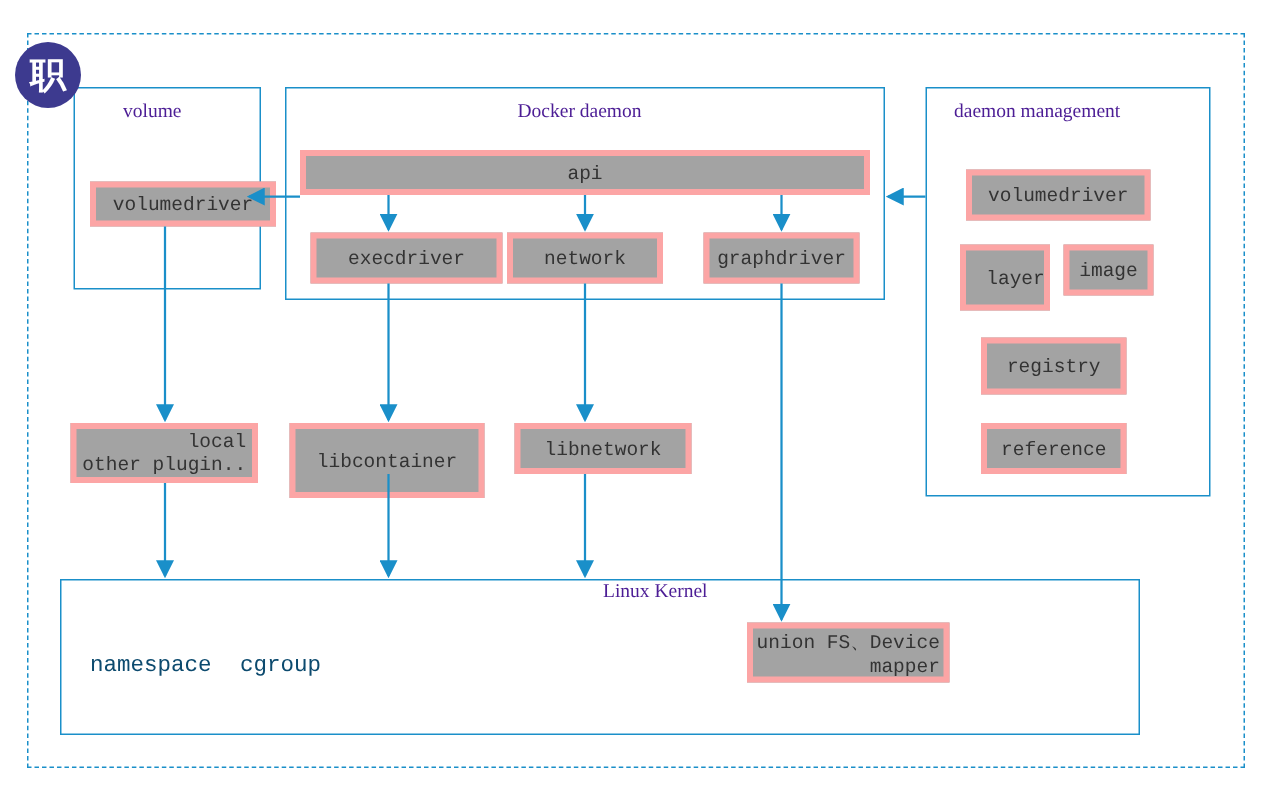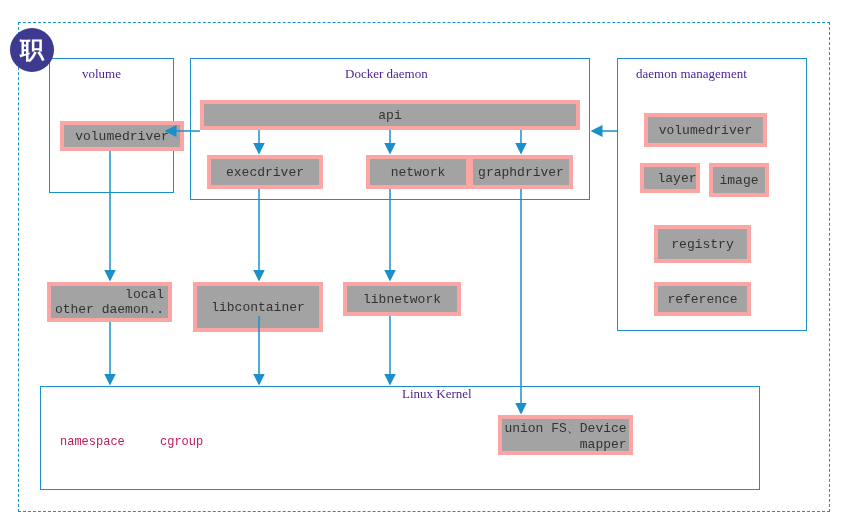--- a/index.html
+++ b/index.html
@@ -34,22 +34,22 @@
     }
     .title {
       position: absolute;
       text-align: center;
       color: #4c1d95;
       font-size: 13px;
       font-family: Liberation Serif, serif;
     }
     .kernel-label {
       position: absolute;
-      color: #be185d;
-      font-size: 12px;
+      color: #0c4a6e;
+      font-size: 15px;
     }
     svg.arrows {
       position: absolute;
       left: 0; top: 0;
       width: 847px; height: 527px;
       pointer-events: none;
     }
     .logo {
       position: absolute;
       left: 10px; top: 28px;
@@ -72,34 +72,34 @@
 
 <div class="logo">职</div>
 
 <div class="container-box" style="left:49px; top:58px; width:125px; height:135px;"></div>
 <div class="title" style="left:82px; top:66px;">volume</div>
 <div class="box" style="left:60px; top:121px; width:124px; height:30px;">volumedriver</div>
 
 <div class="container-box" style="left:190px; top:58px; width:400px; height:142px;"></div>
 <div class="title" style="left:345px; top:66px;">Docker daemon</div>
 <div class="box" style="left:200px; top:100px; width:380px; height:30px;">api</div>
-<div class="box" style="left:207px; top:155px; width:116px; height:34px;">execdriver</div>
-<div class="box" style="left:338px; top:155px; width:104px; height:34px;margin-left:28px;">network</div>
+<div class="box" style="left:207px; top:155px; width:128px; height:34px;">execdriver</div>
+<div class="box" style="left:338px; top:155px; width:104px; height:34px;">network</div>
 <div class="box" style="left:469px; top:155px; width:104px; height:34px;">graphdriver</div>
 
 <div class="container-box" style="left:617px; top:58px; width:190px; height:273px;"></div>
 <div class="title" style="left:636px; top:66px;">daemon management</div>
 <div class="box" style="left:644px; top:113px; width:123px; height:34px;">volumedriver</div>
-<div class="box" style="left:640px; top:163px; width:60px; height:30px;padding-left:20px;">layer</div>
+<div class="box" style="left:640px; top:163px; width:60px; height:44px;padding-left:20px;">layer</div>
 <div class="box" style="left:709px; top:163px; width:60px; height:34px;">image</div>
 <div class="box" style="left:654px; top:225px; width:97px; height:38px;">registry</div>
 <div class="box" style="left:654px; top:282px; width:97px; height:34px;">reference</div>
 
 <div class="box" style="left:47px; top:282px; width:125px; height:40px; white-space:pre;">local
-other daemon..</div>
+other plugin..</div>
 <div class="box" style="left:193px; top:282px; width:130px; height:50px;">libcontainer</div>
 <div class="box" style="left:343px; top:282px; width:118px; height:34px;">libnetwork</div>
 
 <div class="container-box" style="left:40px; top:386px; width:720px; height:104px;"></div>
 <div class="title" style="left:358px; top:386px;margin-left:44px;">Linux Kernel</div>
 <div class="kernel-label" style="left:60px; top:435px;">namespace</div>
 <div class="kernel-label" style="left:160px; top:435px;">cgroup</div>
 <div class="box" style="left:462px; top:415px; width:135px; height:40px; white-space:pre;margin-left:36px;">union FS、Device
 mapper</div>
 

